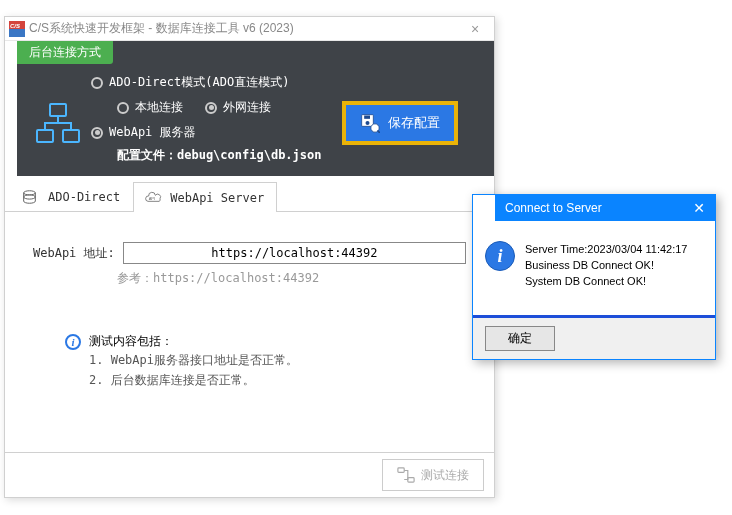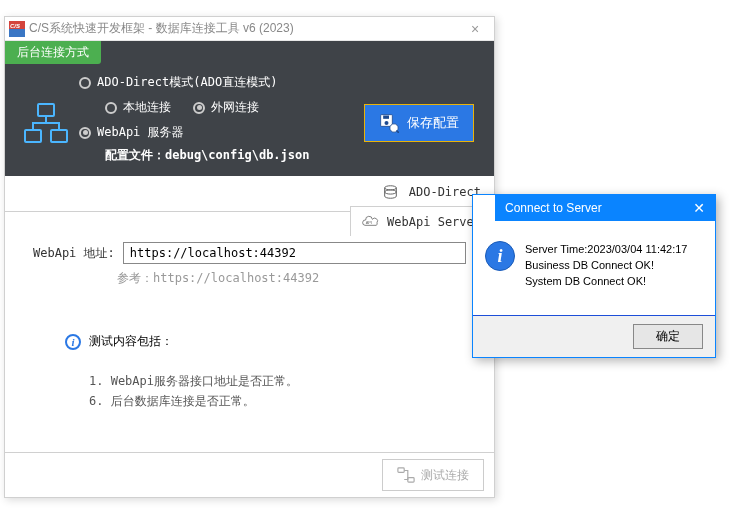--- a/index.html
+++ b/index.html
@@ -47,21 +47,22 @@
       margin-left: auto;
       width: 30px;
       text-align: center;
       color: #999;
       font-size: 14px;
       cursor: pointer;
     }
     .config-header {
       background: #3f4348;
       color: #fff;
-      padding: 0 0 10px 0;
+      padding: 0 16px 10px 0;
+      margin-left: 12px;
     }
     .green-tag {
       background: #4caf50;
       color: #fff;
       display: inline-block;
       padding: 3px 12px;
       font-size: 12px;
       border-radius: 0 0 3px 0;
     }
     .config-body {
@@ -109,38 +110,37 @@
     }
     .config-line {
       font-family: "SimSun", monospace;
       padding: 2px 0 2px 26px;
       font-size: 12px;
       font-weight: bold;
     }
     .save-btn {
       background: #2b78e4;
       color: #fff;
-      border: 1px solid #eab308;
+      border: 4px solid #eab308;
       padding: 8px 14px;
       display: inline-flex;
       align-items: center;
       gap: 8px;
       font-size: 13px;
       margin-top: 10px;
       margin-right: 10px;
       cursor: pointer;
     }
     .save-btn svg { width: 20px; height: 20px; }
     .tabs {
       display: flex;
       border-bottom: 1px solid #d0d0d0;
       padding-left: 6px;
       height: 36px;
       align-items: flex-end;
-      flex-direction: column;
     }
     .tab {
       padding: 7px 12px 6px 10px;
       display: flex;
       align-items: center;
       gap: 6px;
       font-size: 12px;
       color: #333;
       font-family: "SimSun", monospace;
       border: 1px solid transparent;
@@ -164,20 +164,21 @@
       font-family: "SimSun", monospace;
       font-size: 12px;
     }
     .url-label { color: #333; white-space: nowrap; }
     .url-input {
       flex: 1;
       border: 1px solid #888;
       padding: 3px 6px;
       font-family: "SimSun", monospace;
       font-size: 12px;
+      text-align: center;
     }
     .url-hint {
       color: #999;
       font-family: "SimSun", monospace;
       font-size: 12px;
       margin-top: 6px;
       margin-left: 84px;
     }
     .test-section {
       margin-top: 46px;
@@ -196,21 +197,21 @@
       display: flex;
       align-items: center;
       justify-content: center;
       color: #2b78e4;
       font-size: 11px;
       font-weight: bold;
       font-family: Georgia, serif;
       font-style: italic;
     }
     .test-list {
-      margin-top: 21px;
+      margin-top: 0;
       margin-left: 24px;
       font-family: "SimSun", monospace;
       color: #555;
       font-size: 12px;
       line-height: 20px;
     }
     .footer {
       position: absolute;
       bottom: 0; left: 0; right: 0;
       border-top: 1px solid #d0d0d0;
@@ -278,22 +279,22 @@
     }
     .dialog-text {
       font-size: 11px;
       line-height: 16px;
       color: #000;
     }
     .dialog-footer {
       background: #f0f0f0;
       padding: 8px 12px;
       display: flex;
-      justify-content: flex-end;
-      border-top: 1px solid #1d4ed8;
+      justify-content: flex-start;
+      border-top: 3px solid #1d4ed8;
     }
     .ok-btn {
       border: 1px solid #888;
       background: #e6e6e6;
       padding: 3px 22px;
       font-size: 12px;
       cursor: pointer;
     }
   </style>
 </head>
@@ -384,21 +385,21 @@
     </div>
     <div class="url-hint">参考：https://localhost:44392</div>
 
     <div class="test-section">
       <div class="test-head">
         <span class="info-circle">i</span>
         <span>测试内容包括：</span>
       </div>
       <div class="test-list">
         <div>1. WebApi服务器接口地址是否正常。</div>
-        <div>6. 后台数据库连接是否正常。</div>
+        <div>2. 后台数据库连接是否正常。</div>
       </div>
     </div>
   </div>
 
   <div class="footer">
     <div class="test-btn">
       <svg viewBox="0 0 20 20">
         <rect x="1" y="2" width="7" height="5" rx="1" fill="none" stroke="#aaa" stroke-width="1.3"></rect>
         <rect x="12" y="13" width="7" height="5" rx="1" fill="none" stroke="#aaa" stroke-width="1.3"></rect>
         <path d="M8 5 L12 5 L12 15 L8 15" fill="none" stroke="#aaa" stroke-width="1.3"></path>

